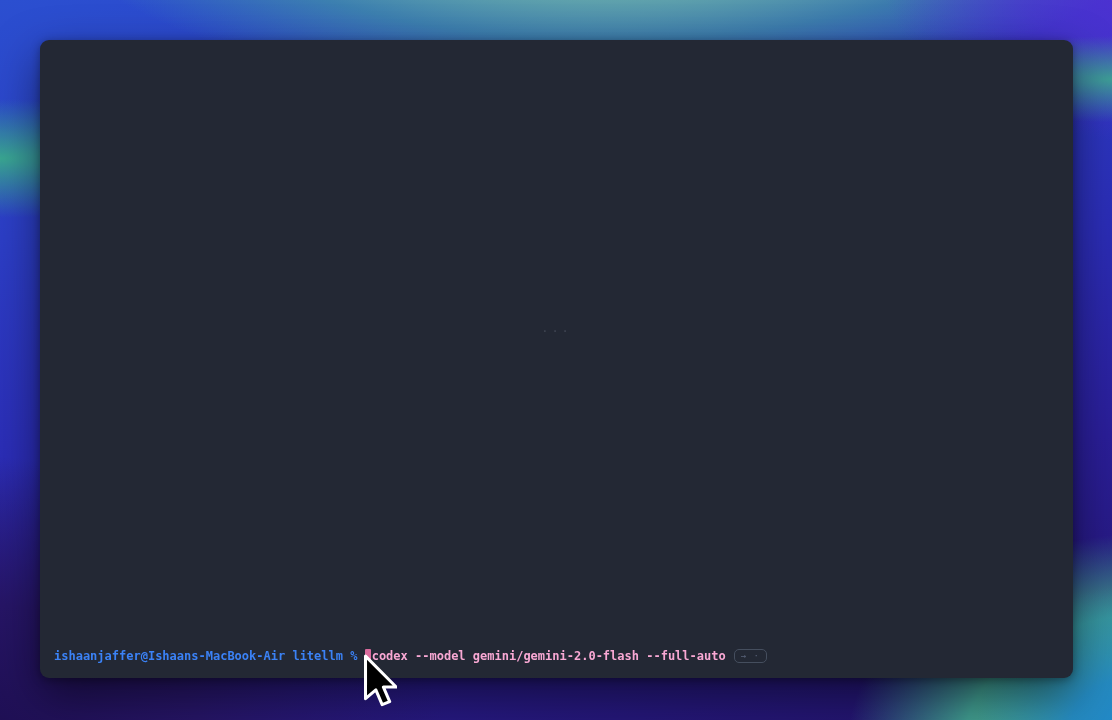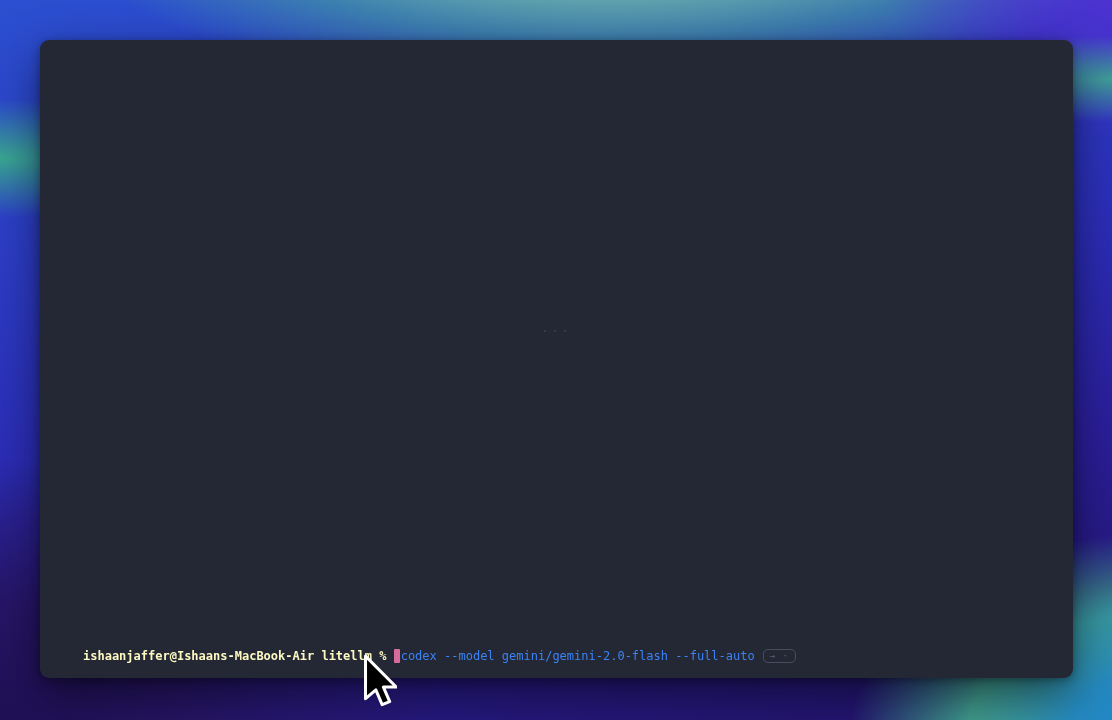--- a/index.html
+++ b/index.html
@@ -48,40 +48,39 @@
     left: 14px;
     bottom: 14px;
     font-size: 12px;
     line-height: 16px;
     white-space: pre;
     display: flex;
     align-items: center;
   }
 
   .prompt-text {
-    color: #fef9c3;
+    color: #3b82f6;
     font-weight: bold;
-    margin-left: 29px;
   }
 
   .space-gap { color: #dce2ea; }
 
   .text-cursor {
     display: inline-block;
     width: 6px;
     height: 14px;
     background: #d96a9c;
     border-radius: 1px;
     margin-right: 1px;
     vertical-align: middle;
   }
 
   .suggestion-text {
-    color: #3b82f6;
-    font-weight: normal;
+    color: #f9a8d4;
+    font-weight: bold;
   }
 
   .hint-badge {
     display: inline-flex;
     align-items: center;
     justify-content: center;
     margin-left: 8px;
     height: 14px;
     padding: 0 6px;
     border: 1px solid #454e5e;

